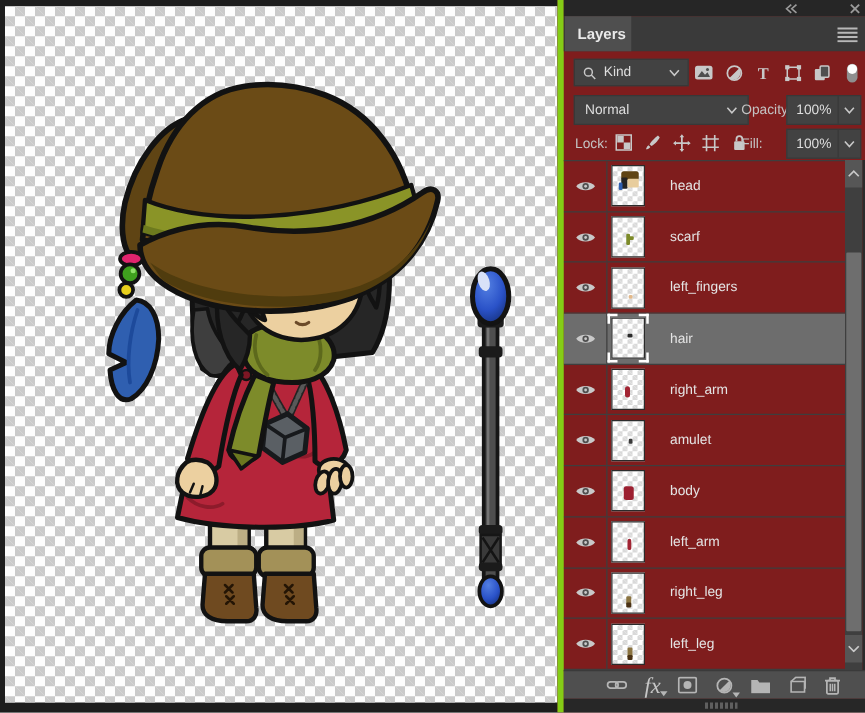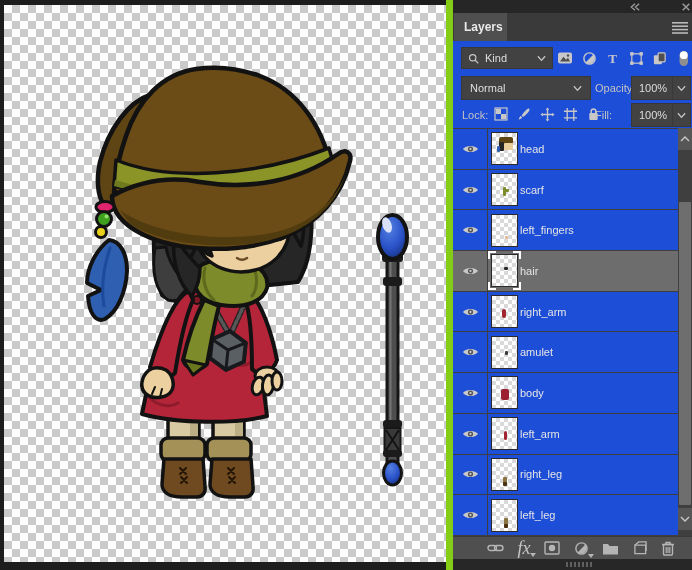--- a/index.html
+++ b/index.html
@@ -11,21 +11,21 @@
 
   
   #canvas-area{left:0;top:0;width:446px;height:570px;background:#1d1d1d}
   #checker{left:4px;top:5px;width:442px;height:557px;background-color:#fdfdfd;
     background-image:
       linear-gradient(45deg,#cacaca 25%,transparent 25%,transparent 75%,#cacaca 75%),
       linear-gradient(45deg,#cacaca 25%,transparent 25%,transparent 75%,#cacaca 75%);
     background-size:16px 16px;background-position:0 0,8px 8px}
 
   
-  #panel{left:446px;top:0;width:246px;height:570px;background:#1d4ed8;border-left:7px solid #84cc16;box-sizing:border-box}
+  #panel{left:446px;top:0;width:246px;height:570px;background:#7f1d1d;border-left:5px solid #84cc16;box-sizing:border-box}
   #panel-titlebar{left:0;top:0;width:246px;height:13px;background:#262626}
   #tabrow{left:0;top:13px;width:246px;height:28px;background:#3a3a3a}
   #tab-layers{left:1px;top:0;width:53px;height:28px;background:#4f4f4f;
       font-size:12px;font-weight:bold;color:#e9e9e9;line-height:28px;padding-left:10px;box-sizing:border-box}
   .field{background:#424242;border:1px solid #383838;border-radius:0;box-sizing:border-box;
          display:flex;align-items:center;color:#dedede}
   .lbl{color:#c3c3c3}
   .chip{display:flex;align-items:center;justify-content:center}
 
   
@@ -44,21 +44,21 @@
     background:
       linear-gradient(#fff,#fff) left top/8px 2px no-repeat,
       linear-gradient(#fff,#fff) left top/2px 8px no-repeat,
       linear-gradient(#fff,#fff) right top/8px 2px no-repeat,
       linear-gradient(#fff,#fff) right top/2px 8px no-repeat,
       linear-gradient(#fff,#fff) left bottom/8px 2px no-repeat,
       linear-gradient(#fff,#fff) left bottom/2px 8px no-repeat,
       linear-gradient(#fff,#fff) right bottom/8px 2px no-repeat,
       linear-gradient(#fff,#fff) right bottom/2px 8px no-repeat}
   .row.selected .brackets{display:block}
-  .lname{margin-left:2px;color:#e4e4e4}
+  .lname{margin-left:20px;color:#e4e4e4}
 
   
   #scrollbar{left:225px;top:128px;width:14px;height:408px;background:#3f3f3f}
   #scroll-right-gutter{left:239px;top:128px;width:7px;height:408px;background:#2b2b2b}
   .sbtn{left:0;width:14px;height:22px;background:#565656;display:flex;align-items:center;justify-content:center}
   #scroll-thumb{left:1px;top:74px;width:12px;height:303px;background:#6e6e6e;border-radius:1px}
 
   
   #toolbar{left:0;top:536px;width:246px;height:23px;background:#4f4f4f;border-top:1px solid #3a3a3a;
            box-sizing:border-box;display:flex;align-items:center;justify-content:space-between;
@@ -261,21 +261,21 @@
         </svg>
     </span>
     <span class="chip">
       <svg width="15" height="17" viewBox="0 0 15 17">
           <rect x="3.5" y="1" width="8.5" height="15" rx="4.2" fill="#8f8f8f"></rect>
           <circle cx="7.8" cy="5.2" r="3.9" fill="#fdfdfd"></circle>
         </svg>
     </span>
   </div>
 
-  <div class="abs field" style="left:8px;top:76px;width:130px;height:24px;padding:0 8px">
+  <div class="abs field" style="left:8px;top:76px;width:140px;height:24px;padding:0 8px">
     <span style="flex:1">Normal</span>
     <svg width="9" height="7" viewBox="0 0 10 7">
         <path d="M1,1 L5,5.5 L9,1" stroke="#c8c8c8" stroke-width="1.4" fill="none"></path>
       </svg>
   </div>
   <span class="abs lbl" style="left:142px;top:82px;width:33px;text-align:right">Opacity:</span>
   <div class="abs field" style="left:178px;top:76px;width:60px;height:24px">
     <span style="flex:1;padding-left:7px">100%</span>
     <span class="chip" style="width:17px;height:100%;border-left:1px solid #383838">
       <svg width="9" height="7" viewBox="0 0 10 7">

